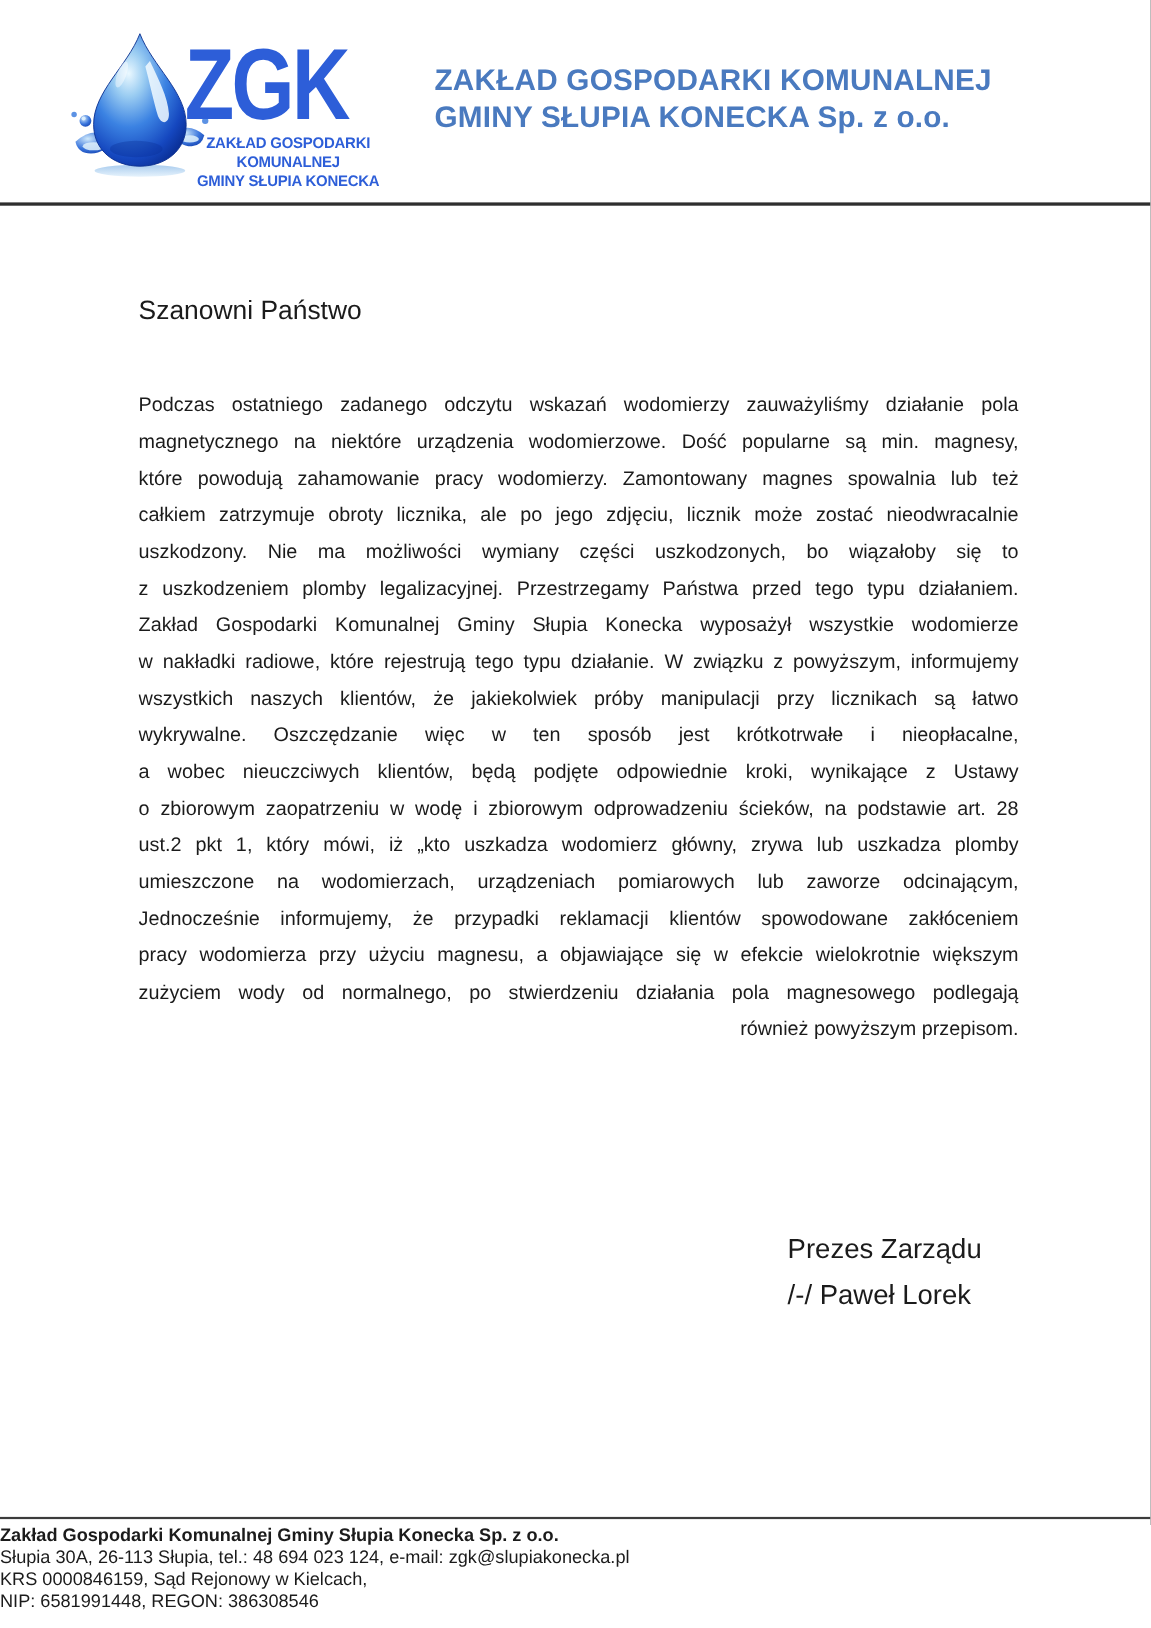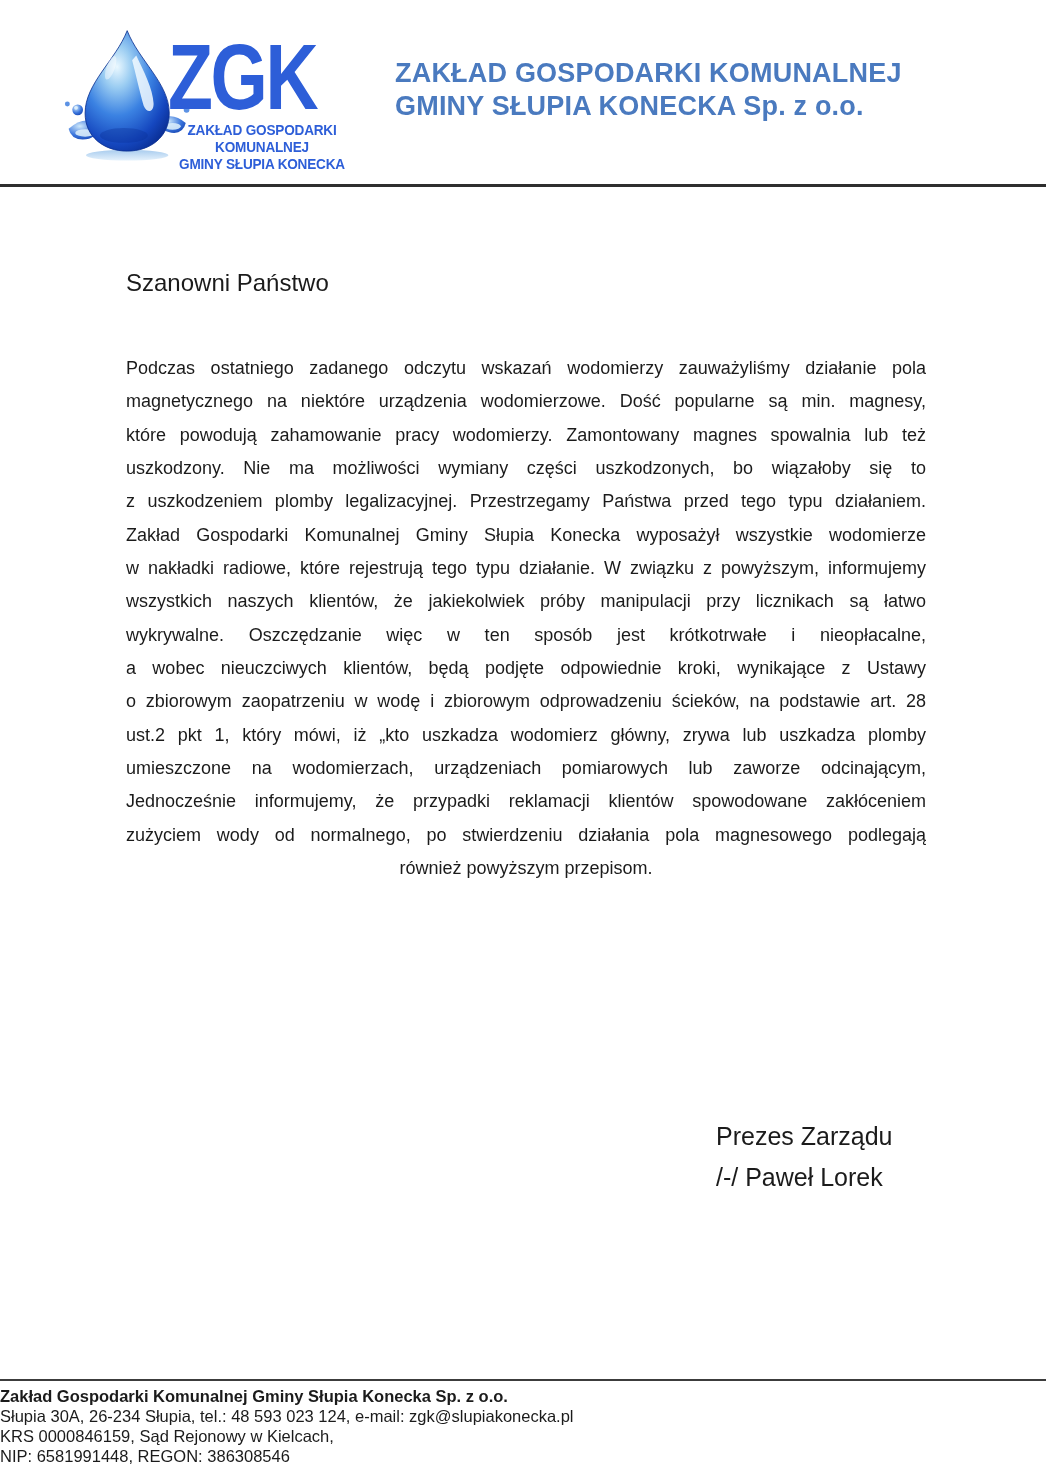--- a/index.html
+++ b/index.html
@@ -49,21 +49,21 @@
   }
   .letter-body {
     position:absolute; left:126px; top:352px; width:800px;
     font-size:18px;
   }
   .body-line {
     height:33.35px; line-height:33.35px;
     text-align:justify; text-align-last:justify;
     overflow:hidden; white-space:normal;
   }
-  .body-line.last { text-align:center; text-align-last:auto; }
+  .body-line.last { text-align:right; text-align-last:auto; }
 
   .signature {
     position:absolute; left:716px; top:1116px;
     font-size:25px; line-height:41px;
   }
 
   
   .footer-divider {
     position:absolute; left:0; top:1379px; width:1046px; height:2px;
     background:#3c3c3c;
@@ -133,41 +133,43 @@
   </div>
 
   <div class="header-divider"></div>
 
   <div class="salutation">Szanowni Państwo</div>
 
   <div class="letter-body">
       <div class="body-line">Podczas ostatniego zadanego odczytu wskazań wodomierzy zauważyliśmy działanie pola</div>
       <div class="body-line">magnetycznego na niektóre urządzenia wodomierzowe. Dość popularne są min. magnesy,</div>
       <div class="body-line">które powodują zahamowanie pracy wodomierzy. Zamontowany magnes spowalnia lub też</div>
+      <div class="body-line">całkiem zatrzymuje obroty licznika, ale po jego zdjęciu, licznik może zostać nieodwracalnie</div>
       <div class="body-line">uszkodzony. Nie ma możliwości wymiany części uszkodzonych, bo wiązałoby się to</div>
       <div class="body-line">z uszkodzeniem plomby legalizacyjnej. Przestrzegamy Państwa przed tego typu działaniem.</div>
       <div class="body-line">Zakład Gospodarki Komunalnej Gminy Słupia Konecka wyposażył wszystkie wodomierze</div>
       <div class="body-line">w nakładki radiowe, które rejestrują tego typu działanie. W związku z powyższym, informujemy</div>
       <div class="body-line">wszystkich naszych klientów, że jakiekolwiek próby manipulacji przy licznikach są łatwo</div>
       <div class="body-line">wykrywalne. Oszczędzanie więc w ten sposób jest krótkotrwałe i nieopłacalne,</div>
       <div class="body-line">a wobec nieuczciwych klientów, będą podjęte odpowiednie kroki, wynikające z Ustawy</div>
       <div class="body-line">o zbiorowym zaopatrzeniu w wodę i zbiorowym odprowadzeniu ścieków, na podstawie art. 28</div>
       <div class="body-line">ust.2 pkt 1, który mówi, iż „kto uszkadza wodomierz główny, zrywa lub uszkadza plomby</div>
       <div class="body-line">umieszczone na wodomierzach, urządzeniach pomiarowych lub zaworze odcinającym,</div>
       <div class="body-line">Jednocześnie informujemy, że przypadki reklamacji klientów spowodowane zakłóceniem</div>
+      <div class="body-line">pracy wodomierza przy użyciu magnesu, a objawiające się w efekcie wielokrotnie większym</div>
       <div class="body-line">zużyciem wody od normalnego, po stwierdzeniu działania pola magnesowego podlegają</div>
       <div class="body-line last">również powyższym przepisom.</div>
     </div>
 
   <div class="signature">
     <div>Prezes Zarządu</div>
     <div>/-/ Paweł Lorek</div>
   </div>
 
   <div class="footer-divider"></div>
   <div class="footer">
     <div class="company">Zakład Gospodarki Komunalnej Gminy Słupia Konecka Sp. z o.o.</div>
-    <div>Słupia 30A, 26-234 Słupia, tel.: 48 593 023 124, e-mail: zgk@slupiakonecka.pl</div>
+    <div>Słupia 30A, 26-113 Słupia, tel.: 48 694 023 124, e-mail: zgk@slupiakonecka.pl</div>
     <div>KRS 0000846159, Sąd Rejonowy w Kielcach,</div>
     <div>NIP: 6581991448, REGON: 386308546</div>
   </div>
 
 </div>
 
 </body></html>

